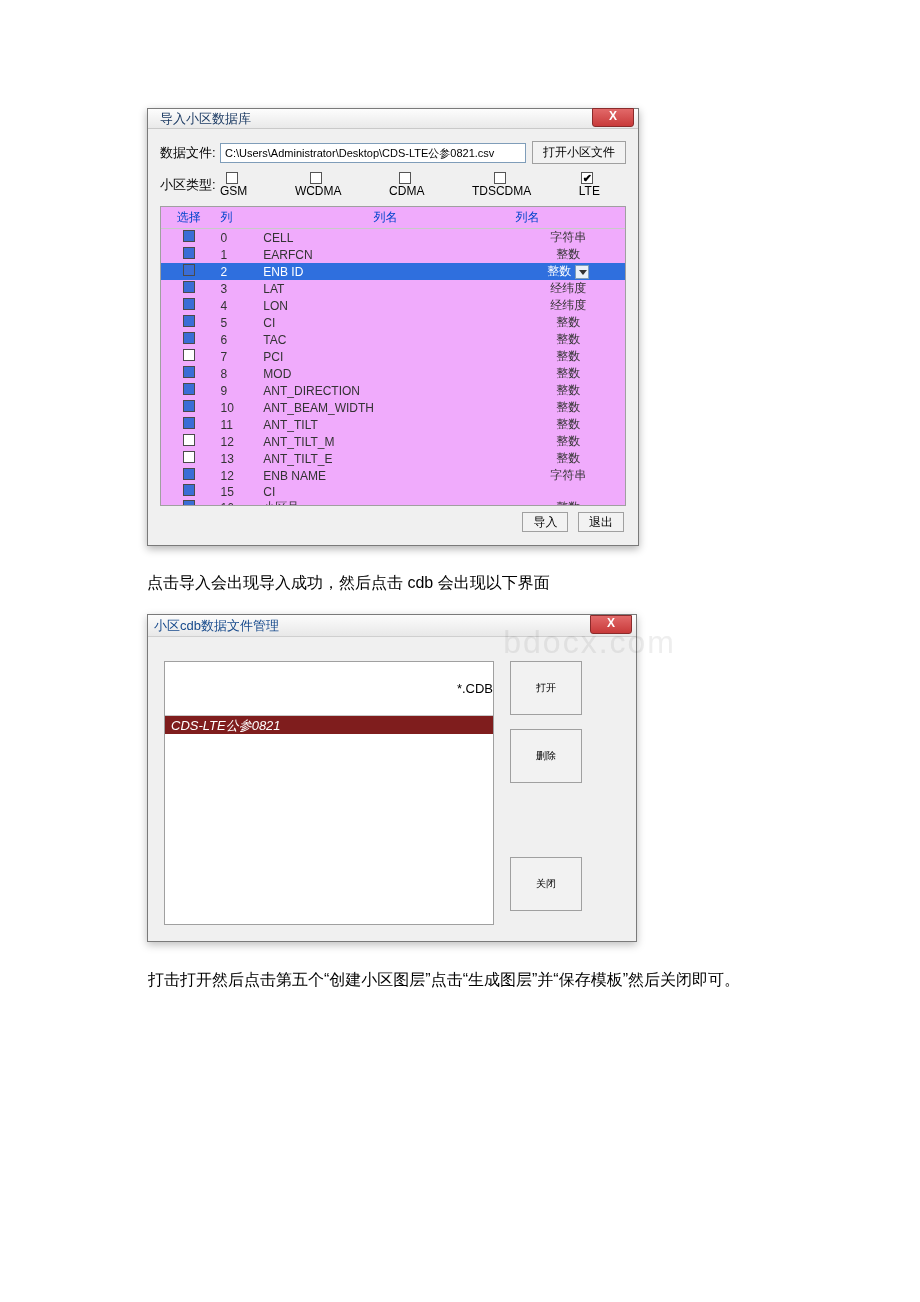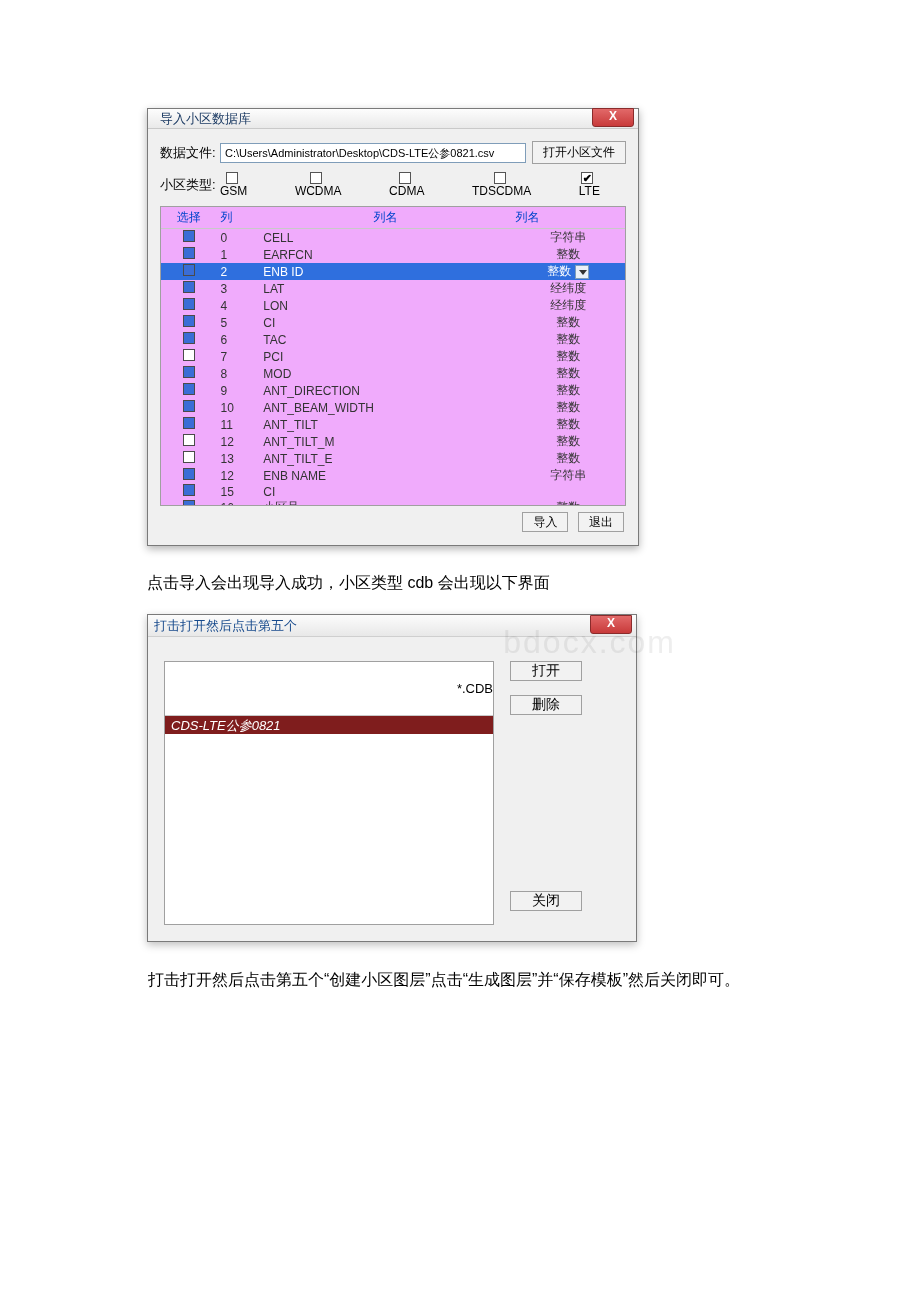--- a/index.html
+++ b/index.html
@@ -183,21 +183,21 @@
     border-bottom: 1px solid #c9c9c9;
     background: #fff;
   }
   .listrow {
     padding: 1px 6px;
     height: 18px;
     line-height: 18px;
   }
   .listrow.sel { background: #7f1d1d; color: #fff; font-style: italic; }
   .sidebtns { margin-left: 16px; display: flex; flex-direction: column; }
-  .sidebtns .btn2 { margin: 0 0 14px 0; font-size: 14px; padding: 0 0; width: 72px; }
+  .sidebtns .btn2 { margin: 0 0 14px 0; font-size: 10px; padding: 19px 0; width: 72px; }
   .sidebtns .spacer { flex: 1; }
 
   .wm {
     position: absolute;
     right: -40px; top: 16px;
     font-size: 32px;
     letter-spacing: 2px;
     color: #e0e0e0;
     font-family: Arial, sans-serif;
     pointer-events: none;
@@ -364,25 +364,25 @@
         </table>
       </div>
 
       <div class="btnrow">
         <span class="btn btn2">导入</span>
         <span class="btn btn2">退出</span>
       </div>
     </div>
   </div>
 
-  <p class="para">点击导入会出现导入成功，小区类型 cdb 会出现以下界面</p>
+  <p class="para">点击导入会出现导入成功，然后点击 cdb 会出现以下界面</p>
 
   <div class="dlg2">
     <div class="titlebar2">
-      <span>打击打开然后点击第五个</span>
+      <span>小区cdb数据文件管理</span>
       <div class="closebtn" style="top:0">X</div>
       <div class="wm">bdocx.com</div>
     </div>
     <div class="dlg2-body">
       <div class="listbox">
         <div class="listhead">*.CDB</div>
         <div class="listrow sel">CDS-LTE公参0821</div>
         <div class="listrow"></div>
       </div>
       <div class="sidebtns">

